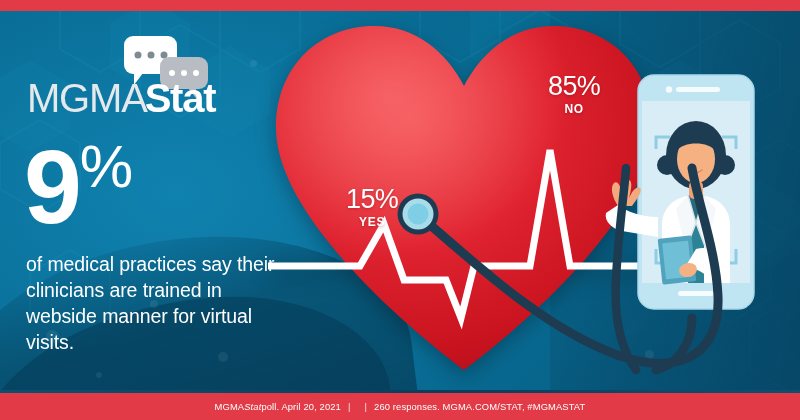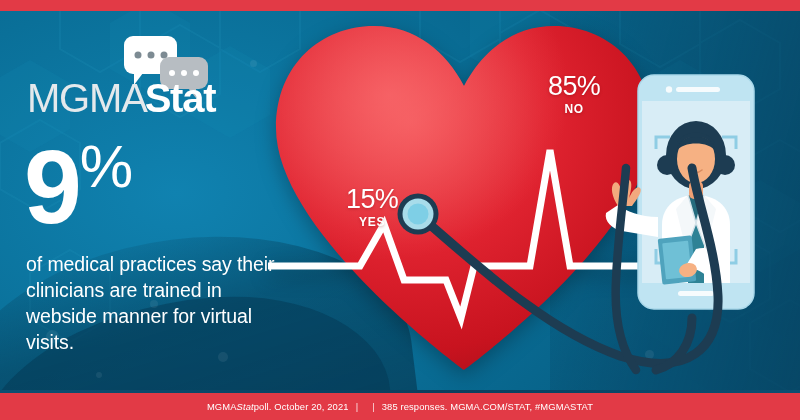--- a/index.html
+++ b/index.html
@@ -287,19 +287,19 @@
       <circle cx="150" cy="196" r="20.5" fill="#1d3c52"></circle>
       <circle cx="150" cy="196" r="15.5" fill="#a8dcea"></circle>
       <circle cx="150" cy="196" r="10.5" fill="#7ecfe6"></circle>
     </g>
   </svg>
 
   <div class="footer-strip"></div>
   <div class="footer">
     <span>MGMA </span>
       <span class="ital">Stat</span>
-      <span> poll. October 20, 2021</span>
+      <span> poll. April 20, 2021</span>
     <span class="sep">|</span>
     <span class="sep">|</span>
-    <span>385 responses. MGMA.COM/STAT, #MGMASTAT</span>
+    <span>260 responses. MGMA.COM/STAT, #MGMASTAT</span>
   </div>
 
 </div>
 
 </body></html>

